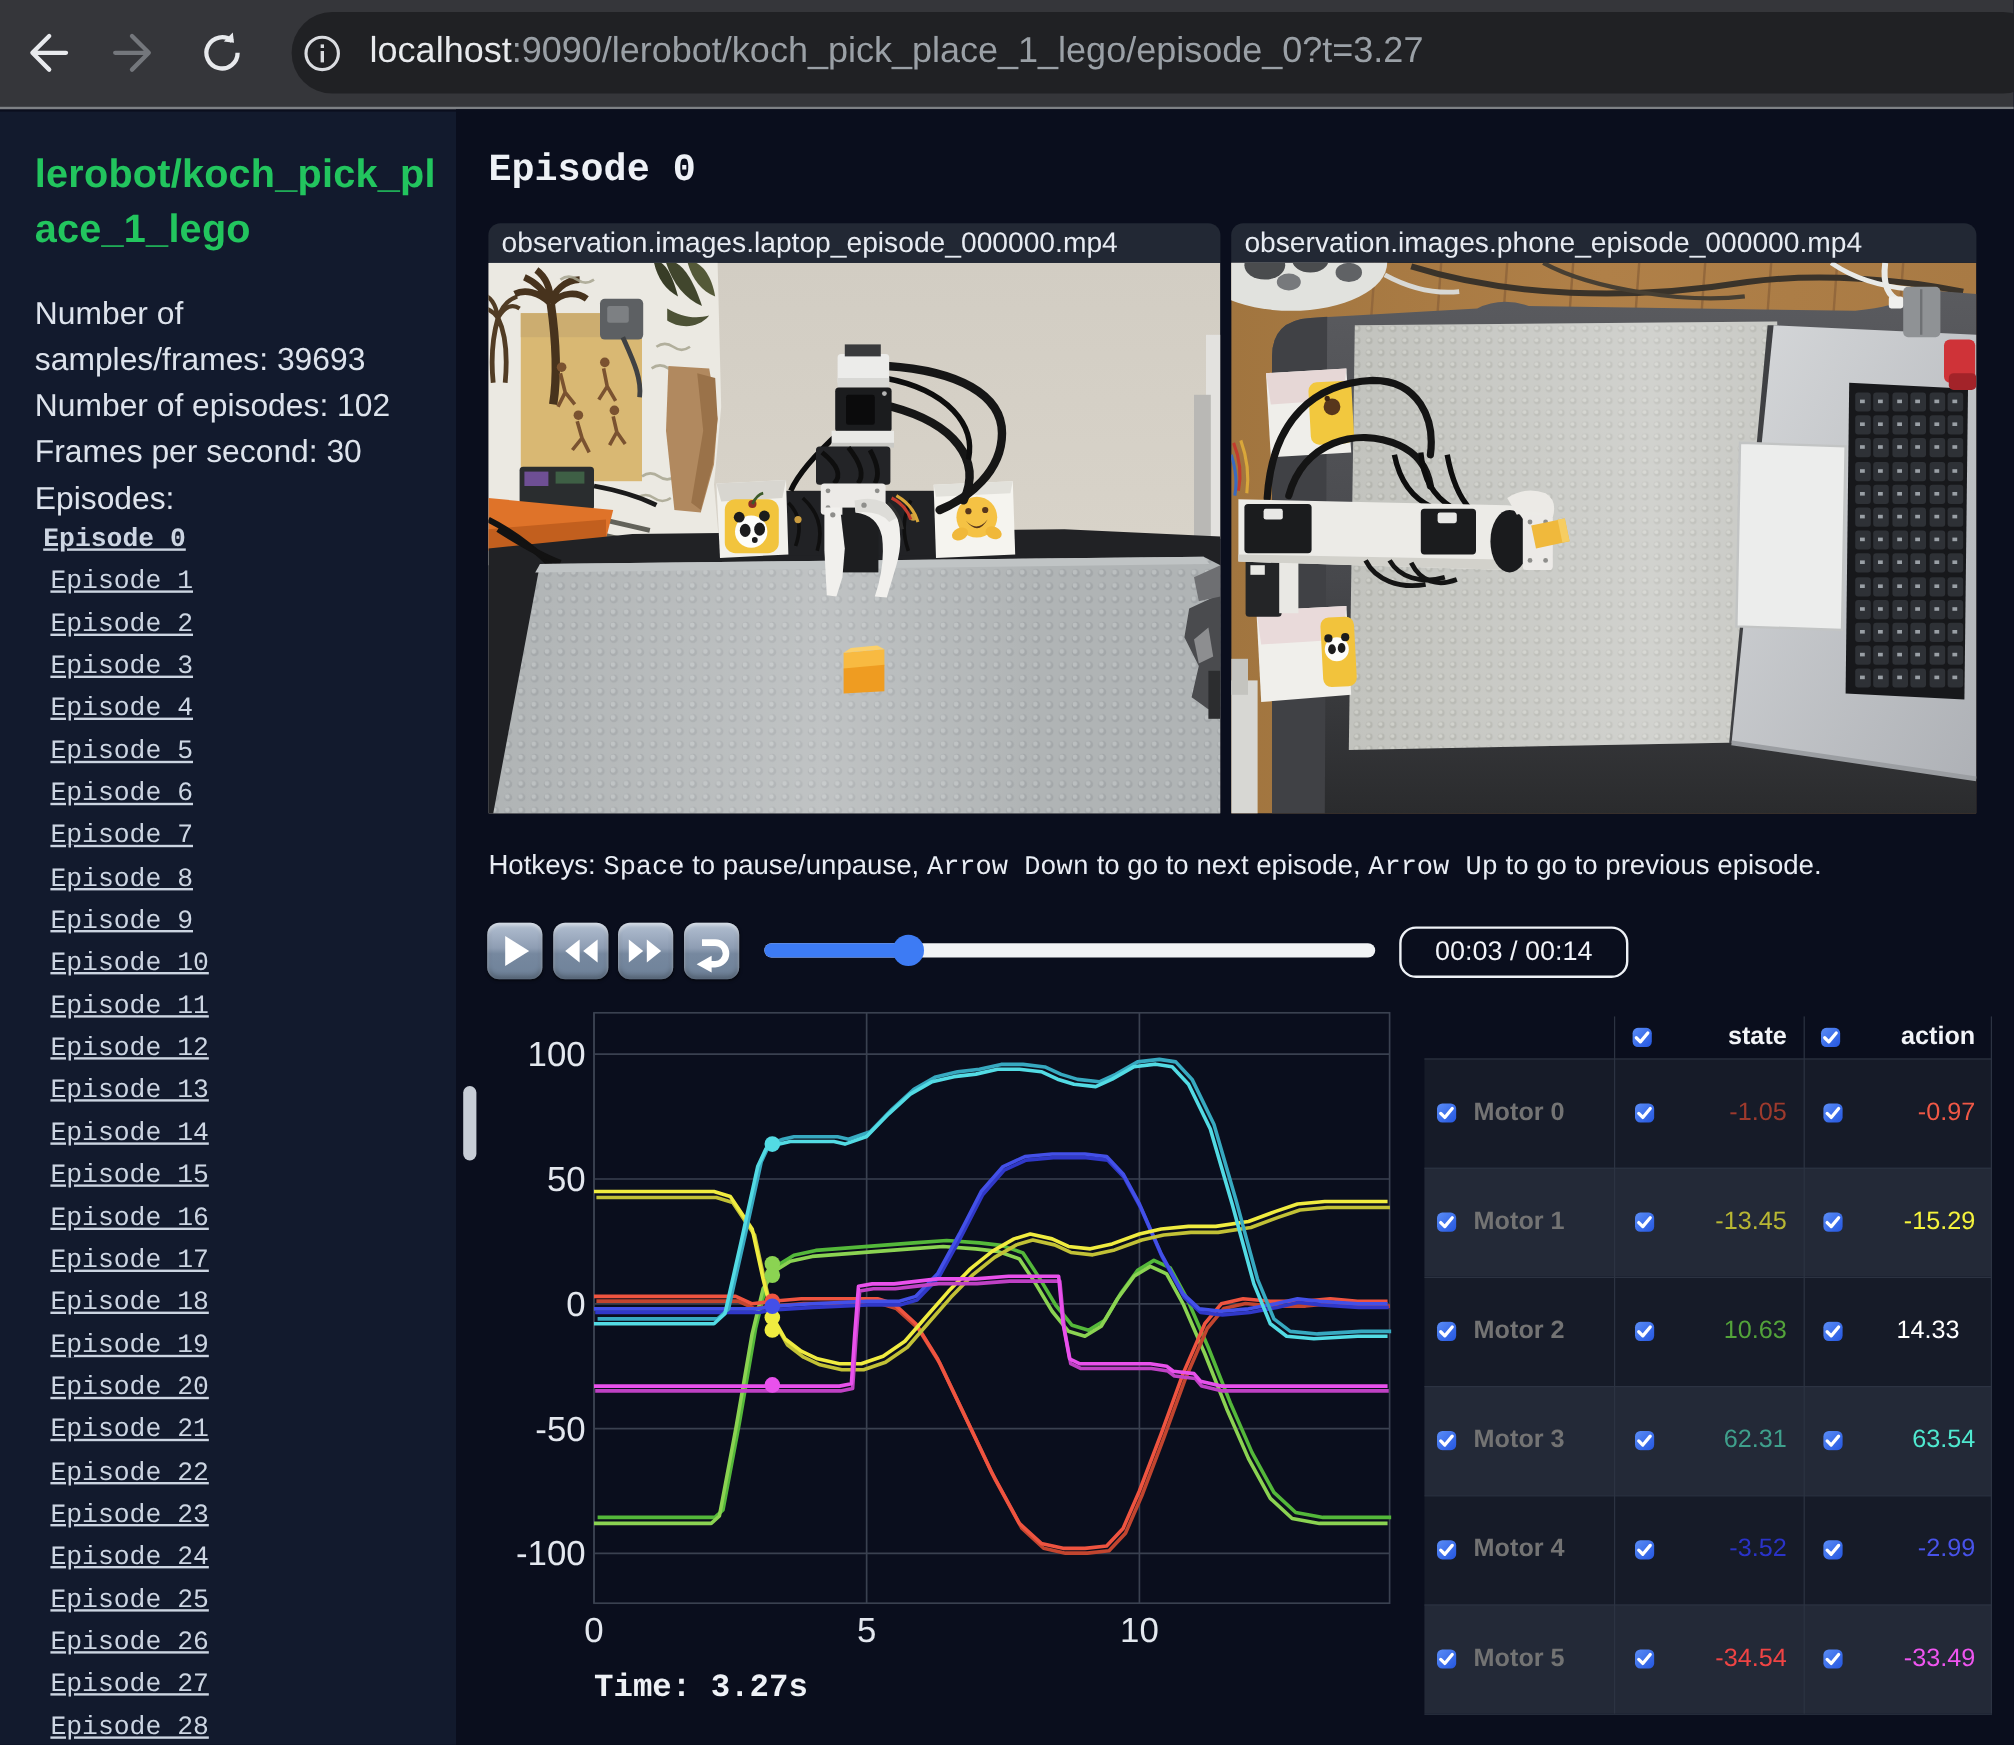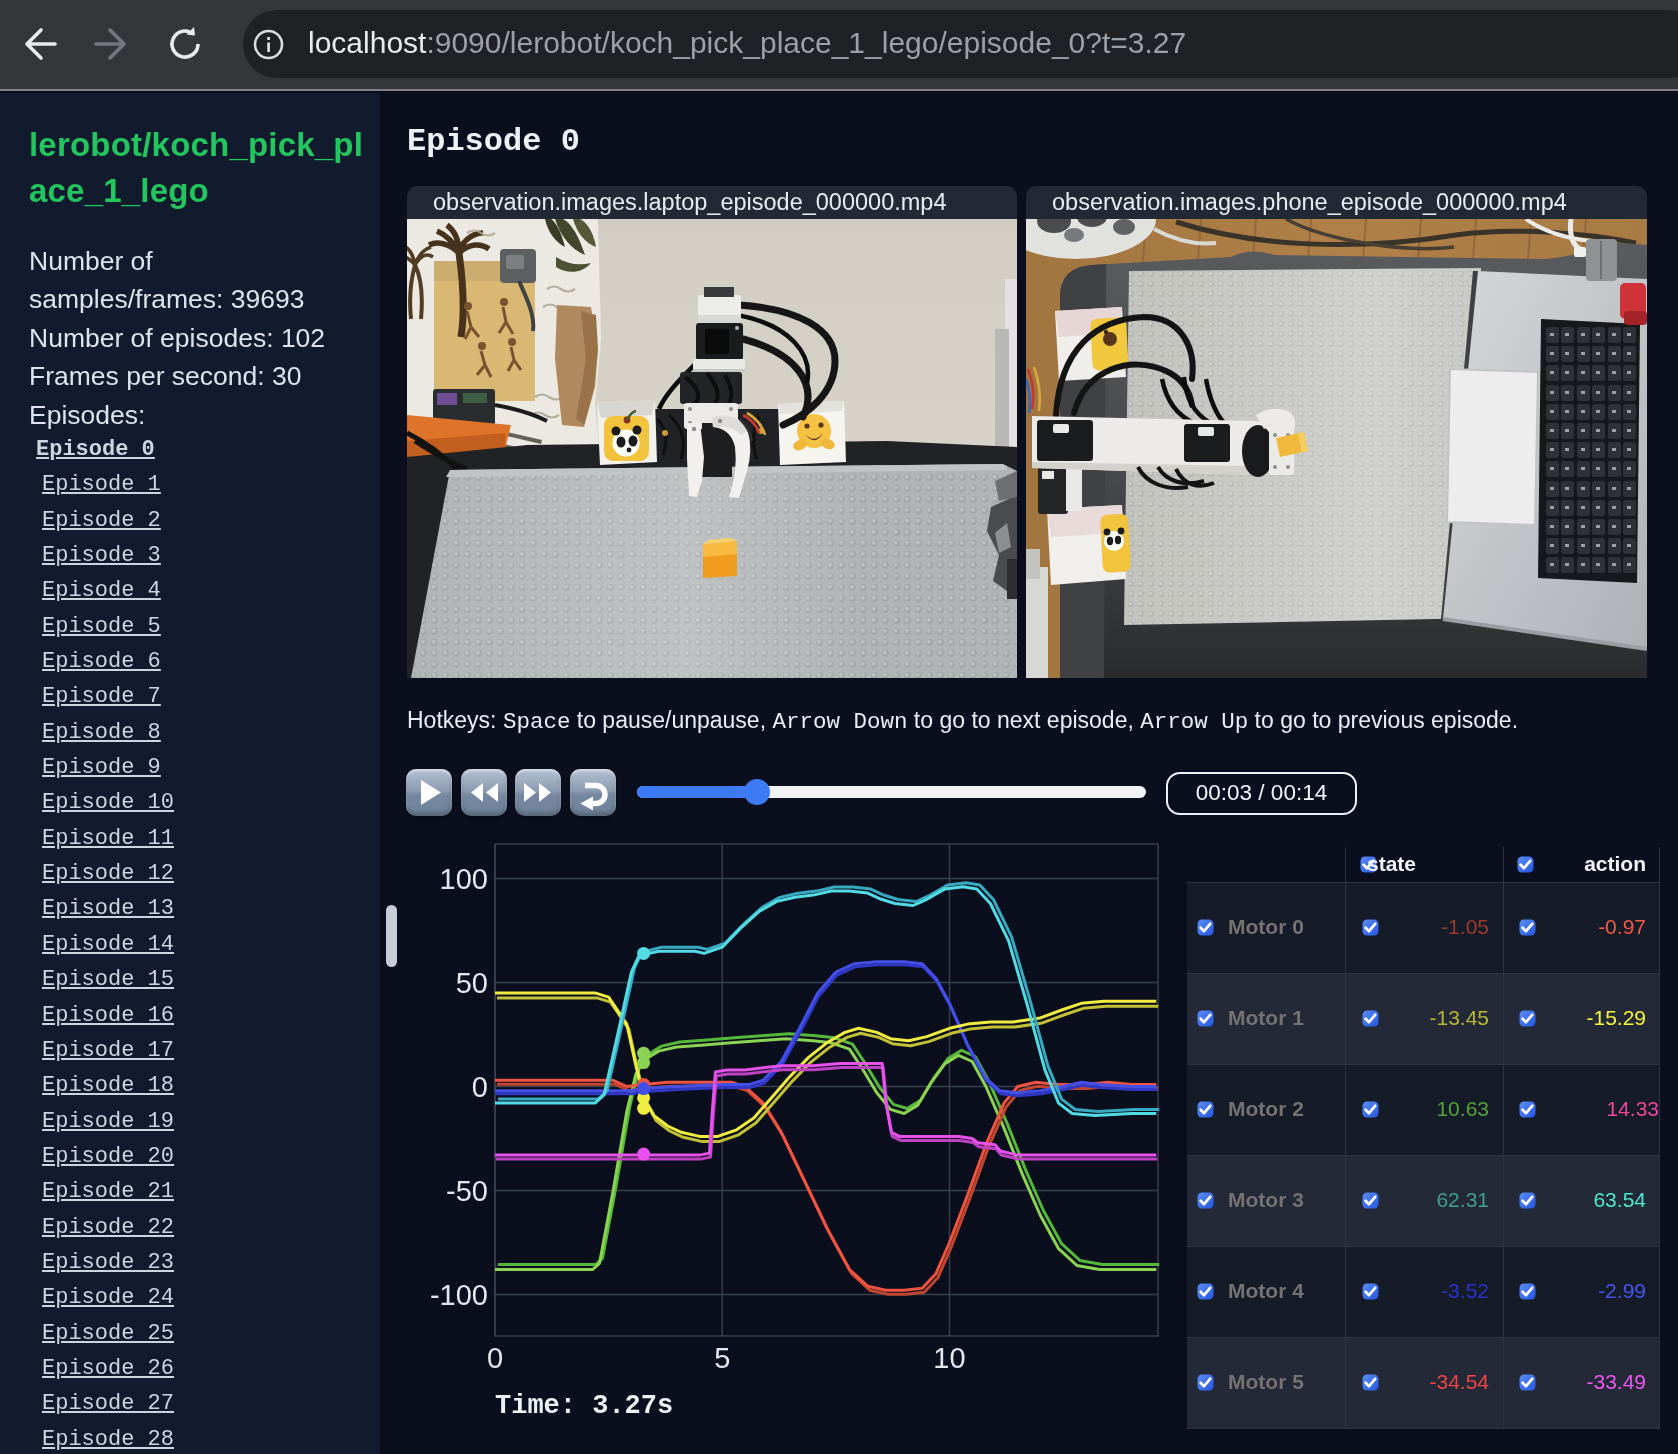--- a/index.html
+++ b/index.html
@@ -21,21 +21,21 @@
   #sb-eps { position:absolute; top:339px; left:42px; font-family:"Liberation Mono", monospace; font-size:22px; line-height:35.35px; color:#ccd5e2; }
   #sb-eps a { color:#ccd5e2; text-decoration:underline; }
   #sb-eps .cur { font-weight:bold; margin-left:-6px; }
 
   #scrollthumb { position:absolute; top:905px; left:386px; width:11px; height:62px; border-radius:6px; background:#c7cdd6; z-index:9; }
 
   
   #main { position:absolute; top:91px; left:380px; width:1298px; height:1363px; background:#0a0e1d; }
   h2.ep { position:absolute; top:32px; left:27px; font-family:"Liberation Mono", monospace; font-size:32px; font-weight:bold; color:#eef1f6; }
 
-  .panel-h { position:absolute; height:33px; background:#222834; border-radius:10px 10px 0 0; color:#e7ebf2; font-size:23.5px; line-height:33px; padding-left:26px; white-space:nowrap; overflow:hidden; }
+  .panel-h { position:absolute; height:33px; background:#222834; border-radius:10px 10px 0 0; color:#e7ebf2; font-size:23.5px; line-height:33px; padding-left:11px; white-space:nowrap; overflow:hidden; }
 
   #hotkeys { position:absolute; top:616px; left:27px; font-size:23px; color:#e9edf4; white-space:nowrap; }
   #hotkeys .m { font-family:"Liberation Mono", monospace; font-size:22.5px; }
 
   
   .btn { position:absolute; top:678px; width:46px; height:47px; border-radius:10px; background:linear-gradient(180deg,#b3c0d2 0%,#8e9db3 45%,#76889f 55%,#6f8299 100%); box-shadow:inset 0 2px 3px rgba(255,255,255,.5), inset 0 -3px 4px rgba(0,0,0,.25), 0 1px 2px rgba(0,0,0,.5); }
   .btn svg { position:absolute; left:0; top:0; }
   #slider-track { position:absolute; top:695px; left:257px; width:509px; height:12px; border-radius:6px; background:#f1f3f5; }
   #slider-fill { position:absolute; top:695px; left:257px; width:120px; height:12px; border-radius:6px 0 0 6px; background:#3d7bf4; }
   #slider-thumb { position:absolute; top:688px; left:364px; width:26px; height:26px; border-radius:13px; background:#3d7bf4; }
@@ -619,21 +619,21 @@
 <circle cx="243.6" cy="248.6" r="6.5" fill="#4350e8"></circle>
 <circle cx="243.6" cy="314.1" r="6.5" fill="#e951ec"></circle>
 
 </svg>
 
     <div id="mtable">
 <svg class="cb" style="left:173px;top:9px" viewBox="0 0 17 17">
           <rect x="0.5" y="0.5" width="16" height="16" rx="4.5" fill="url(#cbg)"></rect>
           <path d="M3.6 8.8 L7 12.2 L13.2 4.8" stroke="#fff" stroke-width="2.7" fill="none" stroke-linecap="round" stroke-linejoin="round"></path>
         </svg>
-<div class="thead-t" style="top:5px;left:180px;width:110px;">state</div>
+<div class="thead-t" style="top:5px;left:192px;width:110px;text-align:right;">state</div>
 <svg class="cb" style="left:330px;top:9px" viewBox="0 0 17 17">
           <rect x="0.5" y="0.5" width="16" height="16" rx="4.5" fill="url(#cbg)"></rect>
           <path d="M3.6 8.8 L7 12.2 L13.2 4.8" stroke="#fff" stroke-width="2.7" fill="none" stroke-linecap="round" stroke-linejoin="round"></path>
         </svg>
 <div class="thead-t" style="top:5px;left:349px;width:110px;text-align:right;">action</div>
 <div class="trow odd" style="top:35px"></div>
 <div class="trow even" style="top:126px"></div>
 <div class="trow odd" style="top:217px"></div>
 <div class="trow even" style="top:308px"></div>
 <div class="trow odd" style="top:399px"></div>
@@ -675,21 +675,21 @@
 <div class="mlabel" style="top:250px">Motor 2</div>
 <svg class="cb" style="left:175px;top:254px" viewBox="0 0 17 17">
           <rect x="0.5" y="0.5" width="16" height="16" rx="4.5" fill="url(#cbg)"></rect>
           <path d="M3.6 8.8 L7 12.2 L13.2 4.8" stroke="#fff" stroke-width="2.7" fill="none" stroke-linecap="round" stroke-linejoin="round"></path>
         </svg>
 <div class="val" style="top:250px;left:192px;color:#53a33a">10.63</div>
 <svg class="cb" style="left:332px;top:254px" viewBox="0 0 17 17">
           <rect x="0.5" y="0.5" width="16" height="16" rx="4.5" fill="url(#cbg)"></rect>
           <path d="M3.6 8.8 L7 12.2 L13.2 4.8" stroke="#fff" stroke-width="2.7" fill="none" stroke-linecap="round" stroke-linejoin="round"></path>
         </svg>
-<div class="val" style="top:250px;left:362px;color:#ec4899">14.33</div>
+<div class="val" style="top:250px;left:336px;color:#ffffff">14.33</div>
 <svg class="cb" style="left:10px;top:345px" viewBox="0 0 17 17">
           <rect x="0.5" y="0.5" width="16" height="16" rx="4.5" fill="url(#cbg)"></rect>
           <path d="M3.6 8.8 L7 12.2 L13.2 4.8" stroke="#fff" stroke-width="2.7" fill="none" stroke-linecap="round" stroke-linejoin="round"></path>
         </svg>
 <div class="mlabel" style="top:341px">Motor 3</div>
 <svg class="cb" style="left:175px;top:345px" viewBox="0 0 17 17">
           <rect x="0.5" y="0.5" width="16" height="16" rx="4.5" fill="url(#cbg)"></rect>
           <path d="M3.6 8.8 L7 12.2 L13.2 4.8" stroke="#fff" stroke-width="2.7" fill="none" stroke-linecap="round" stroke-linejoin="round"></path>
         </svg>
 <div class="val" style="top:341px;left:192px;color:#3fa08c">62.31</div>

